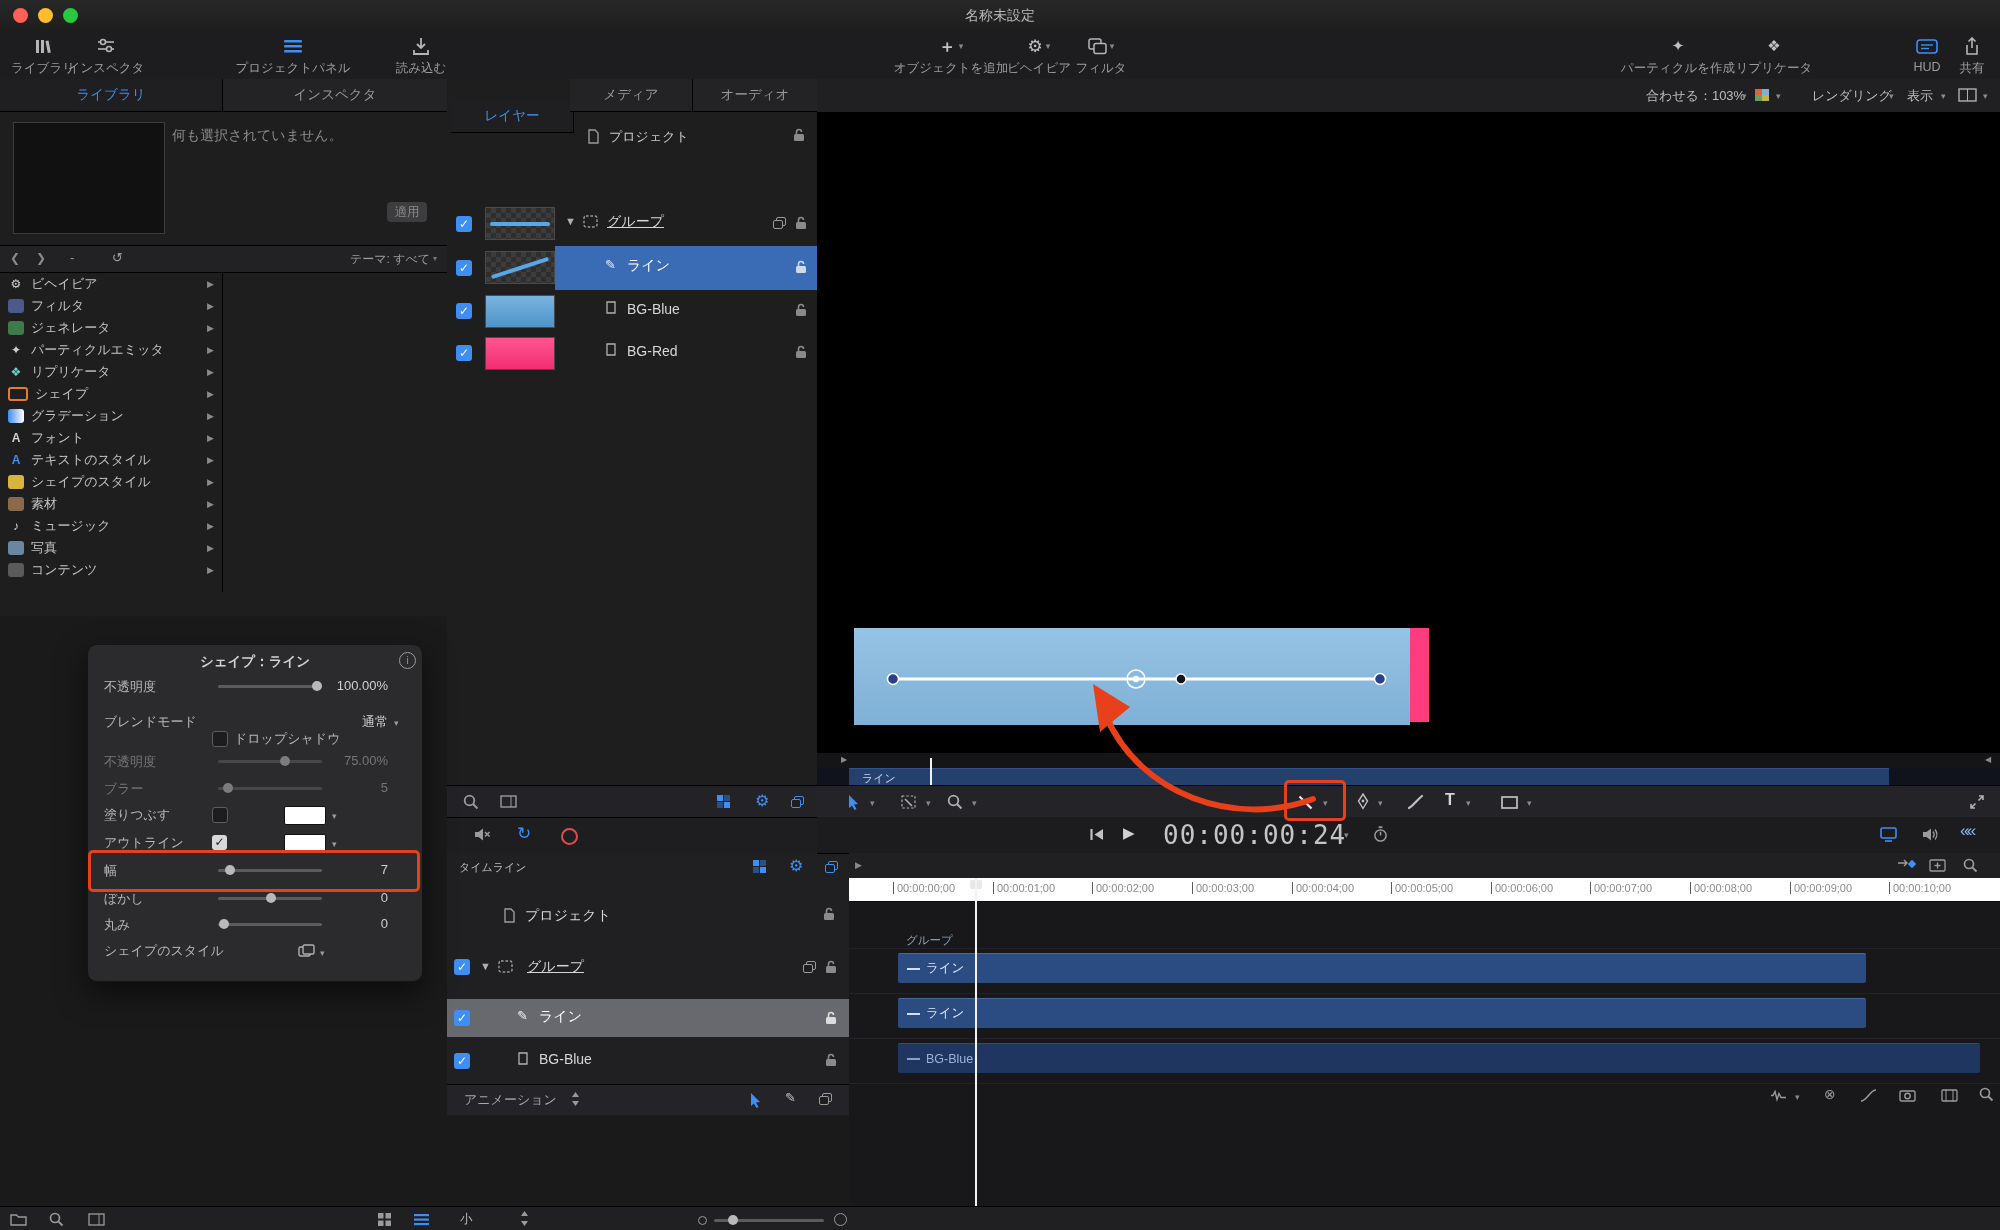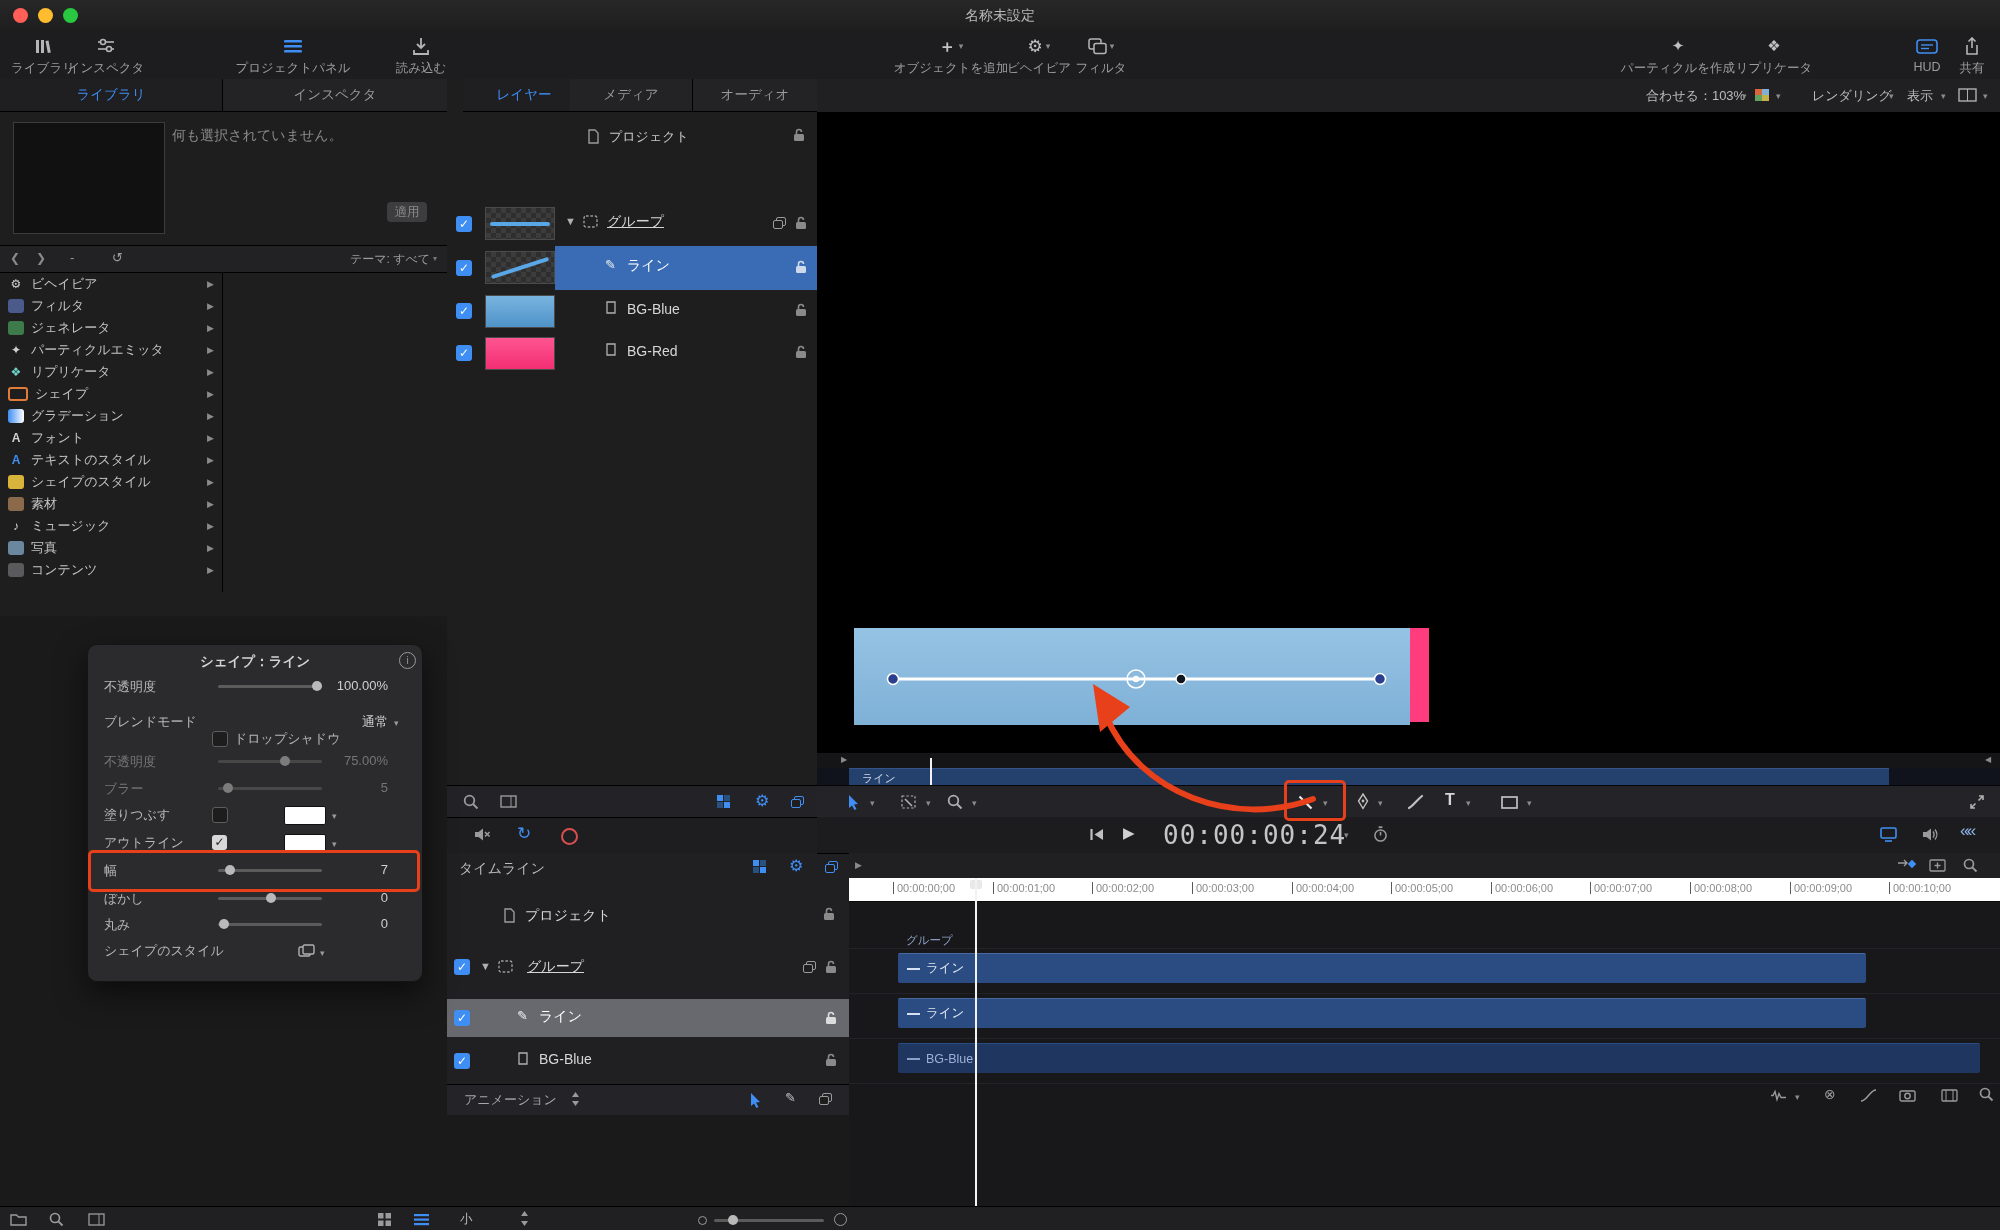--- a/index.html
+++ b/index.html
@@ -273,21 +273,21 @@
     <div class="cat-row" style="top:480px;">
         <span class="cat-icon" style="background:#5a5a5d;"></span>
         <span class="cat-label">コンテンツ</span>
         <span class="cat-arrow">▶</span>
       </div>
 
     <div class="abs" style="left:0;top:537px;width:447px;height:590px;background:#1a1a1b;"></div>
   </div>
 
   <div class="mid-panel">
-    <div class="ptab active" style="left:16px;width:122px;">レイヤー</div>
+    <div class="ptab active" style="left:4px;width:122px;margin-top:21px;">レイヤー</div>
     <div class="ptab" style="left:123px;width:122px;">メディア</div>
     <div class="ptab" style="left:246px;width:124px;">オーディオ</div>
 
     <div class="abs" style="left:0;top:41px;width:370px;height:34px;">
       <span class="abs" style="left:140px;top:9px;"><svg width="12" height="15">
             <path d="M2 1h6l3 3v10H2z" fill="none" stroke="#9a9a9a" stroke-width="1.4"></path>
           </svg></span>
       <span class="abs" style="left:162px;top:8px;">プロジェクト</span>
       <span class="abs" style="left:346px;top:8px;"><svg width="12" height="14">
             <rect x="1" y="6" width="10" height="7" rx="1.5" fill="#8a8a8a"></rect>
@@ -376,21 +376,21 @@
             <path d="M2 5h3.5L10 1.5v12L5.5 10H2z" fill="#9a9a9a"></path>
             <line x1="12" y1="5" x2="16.5" y2="9.5" stroke="#9a9a9a" stroke-width="1.6"></line>
             <line x1="16.5" y1="5" x2="12" y2="9.5" stroke="#9a9a9a" stroke-width="1.6"></line>
           </svg></span>
       <span class="abs" style="left:70px;top:5px;color:#3f8ef3;font-size:17px;">↻</span>
       <span class="rec abs" style="left:114px;top:10px;"></span>
     </div>
   </div>
 
   <div class="tl-left">
-    <div class="abs" style="left:12px;top:7px;color:#bcbcbc;font-size:14px;">タイムライン</div>
+    <div class="abs" style="left:12px;top:7px;color:#bcbcbc;font-size:11px;">タイムライン</div>
     <span class="abs" style="left:306px;top:7px;"><svg width="14" height="14">
           <rect width="6" height="6" fill="#3f8ef3"></rect>
           <rect x="7" y="7" width="6" height="6" fill="#3f8ef3"></rect>
           <rect x="7" width="6" height="6" fill="#29517f"></rect>
           <rect y="7" width="6" height="6" fill="#29517f"></rect>
         </svg></span>
     <span class="abs" style="left:342px;top:3px;color:#3f8ef3;font-size:16px;">⚙</span>
     <span class="mini-stack blue abs" style="left:378px;top:8px;"><i></i><i></i></span>
 
     

